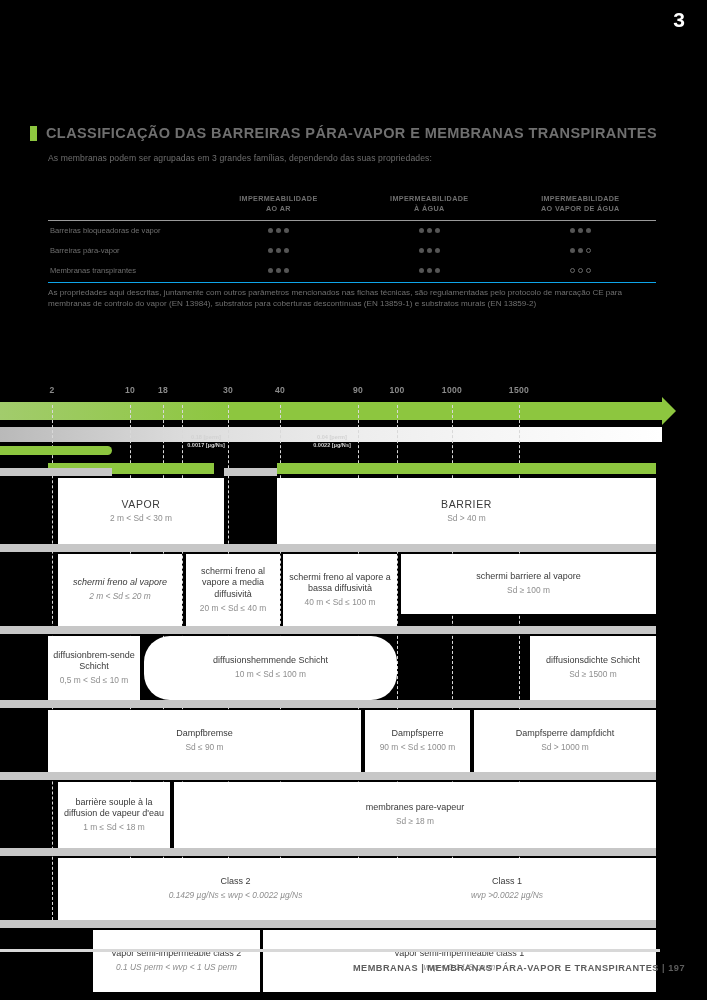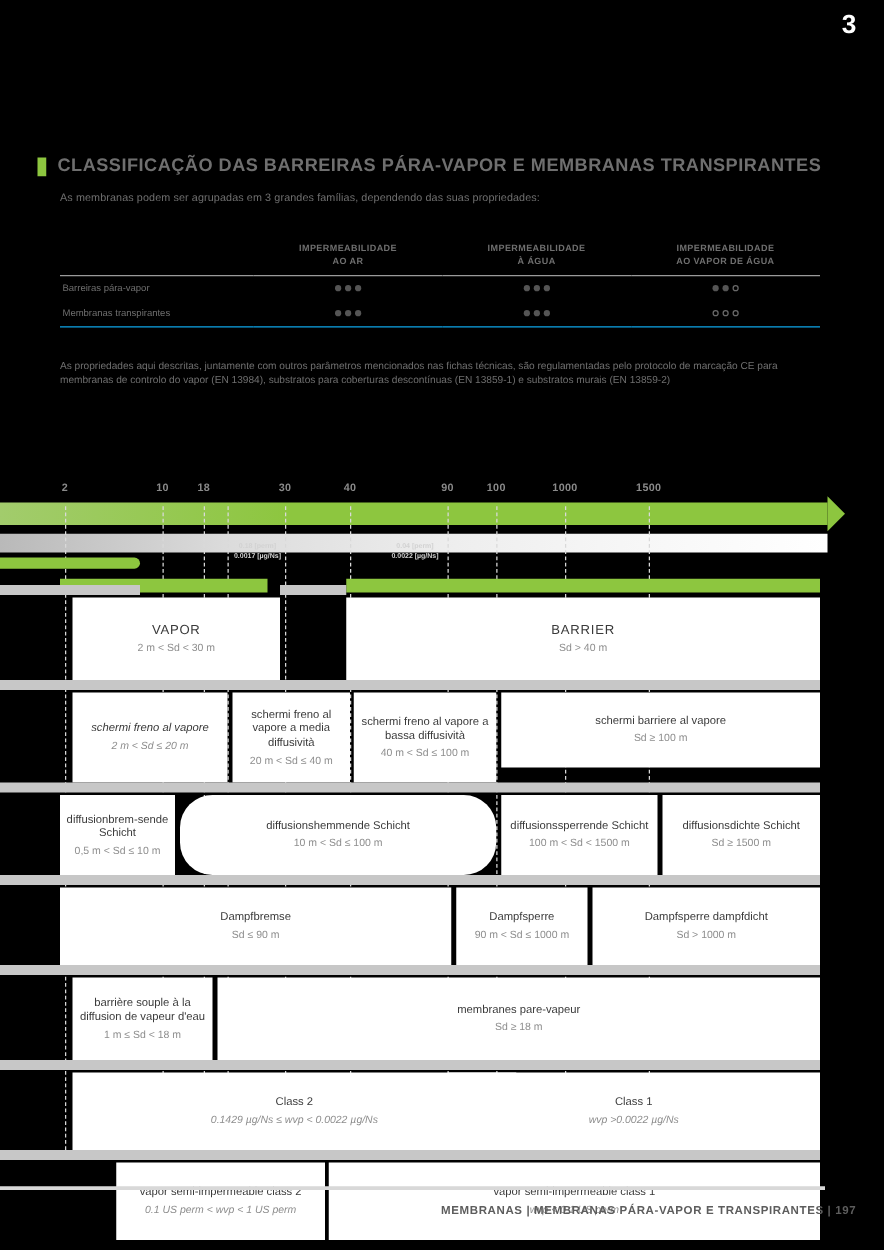--- a/index.html
+++ b/index.html
@@ -162,20 +162,38 @@
           <div>À ÁGUA</div>
         </th>
         <th>
           <div>IMPERMEABILIDADE</div>
           <div>AO VAPOR DE ÁGUA</div>
         </th>
       </tr>
     </thead>
     <tbody id="ptable-body">
         <tr>
+          <td class="rowlabel">Barreiras bloqueadoras de vapor</td>
+          <td><span class="dots">
+              <span class="dot full"></span>
+              <span class="dot full"></span>
+              <span class="dot full"></span>
+            </span></td>
+          <td><span class="dots">
+              <span class="dot full"></span>
+              <span class="dot full"></span>
+              <span class="dot full"></span>
+            </span></td>
+          <td><span class="dots">
+              <span class="dot full"></span>
+              <span class="dot full"></span>
+              <span class="dot full"></span>
+            </span></td>
+        </tr>
+        <tr>
           <td class="rowlabel">Barreiras pára-vapor</td>
           <td><span class="dots">
               <span class="dot full"></span>
               <span class="dot full"></span>
               <span class="dot full"></span>
             </span></td>
           <td><span class="dots">
               <span class="dot full"></span>
               <span class="dot full"></span>
               <span class="dot full"></span>
@@ -286,24 +304,20 @@
       <div class="row" style="position: absolute; top: 158px; height: 74px;">
         <div class="track" style="left: 0px; width: 656px;"></div>
         <div class="cell" style="left: 48px; width: 92px; top: 10px; height: 64px;">
           <div class="t">diffusionbrem-sende Schicht</div>
           <div class="s">0,5 m &lt; Sd ≤ 10 m</div>
         </div>
         <div class="cell" style="left: 144px; width: 253px; top: 10px; height: 64px; border-radius: 26px;">
           <div class="t">diffusionshemmende Schicht</div>
           <div class="s">10 m &lt; Sd ≤ 100 m</div>
         </div>
-        <div class="cell" style="left: 401px; width: 125px; top: 10px; height: 64px;">
-          <div class="t">diffusionssperrende Schicht</div>
-          <div class="s">100 m &lt; Sd &lt; 1500 m</div>
-        </div>
         <div class="cell" style="left: 530px; width: 126px; top: 10px; height: 64px;">
           <div class="t">diffusionsdichte Schicht</div>
           <div class="s">Sd ≥ 1500 m</div>
         </div>
       </div>
       <div class="row" style="position: absolute; top: 232px; height: 88px;">
         <div class="track" style="left: 0px; width: 656px;"></div>
         <div class="cell" style="left: 48px; width: 313px; top: 10px; height: 62px;">
           <div class="t">Dampfbremse</div>
           <div class="s">Sd ≤ 90 m</div>

